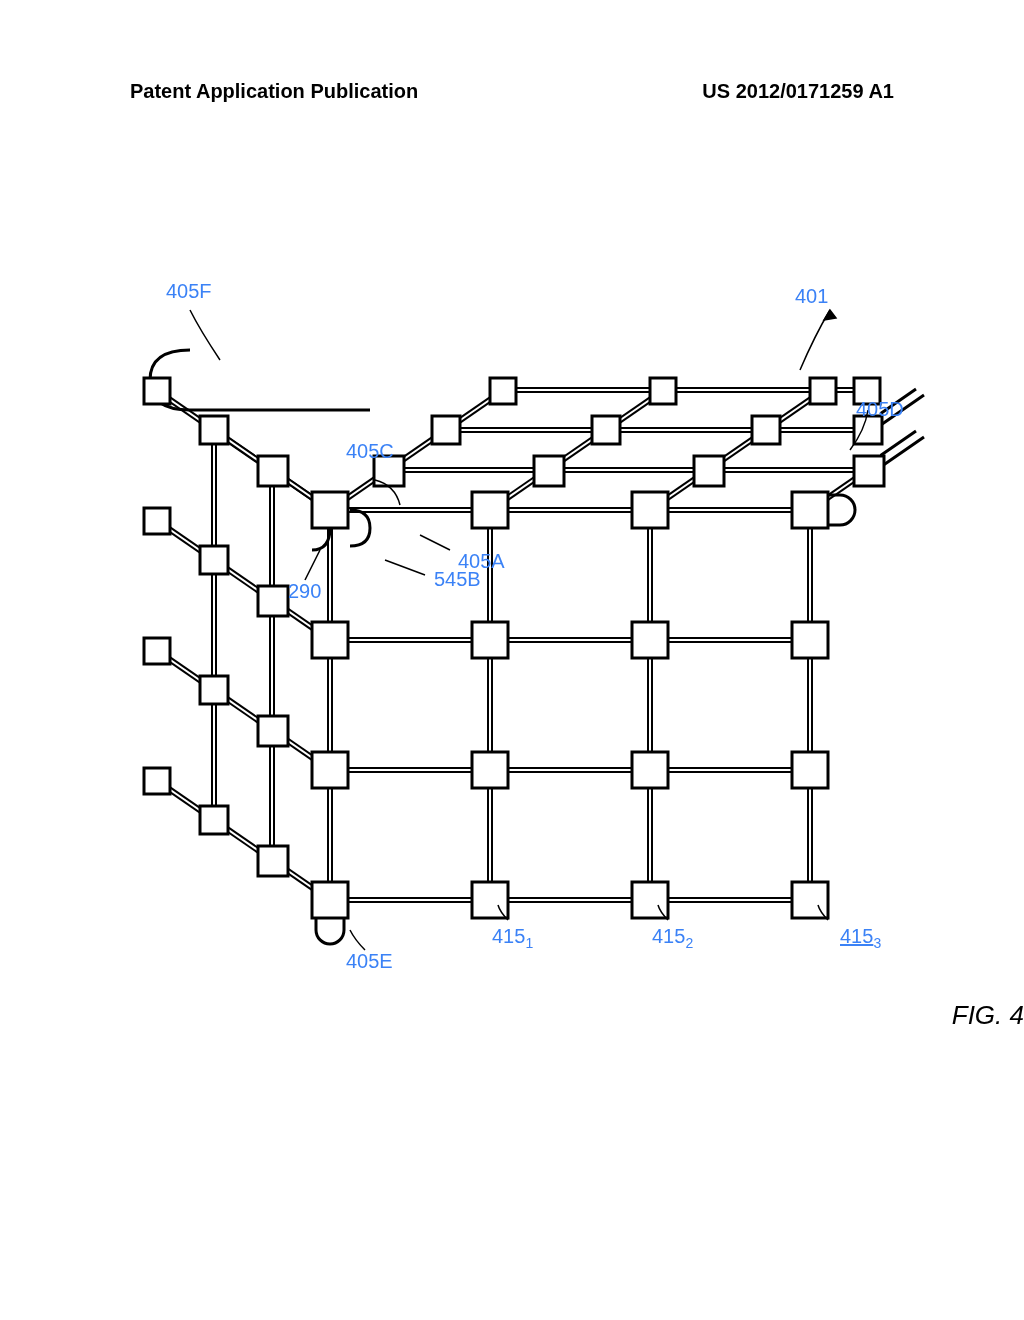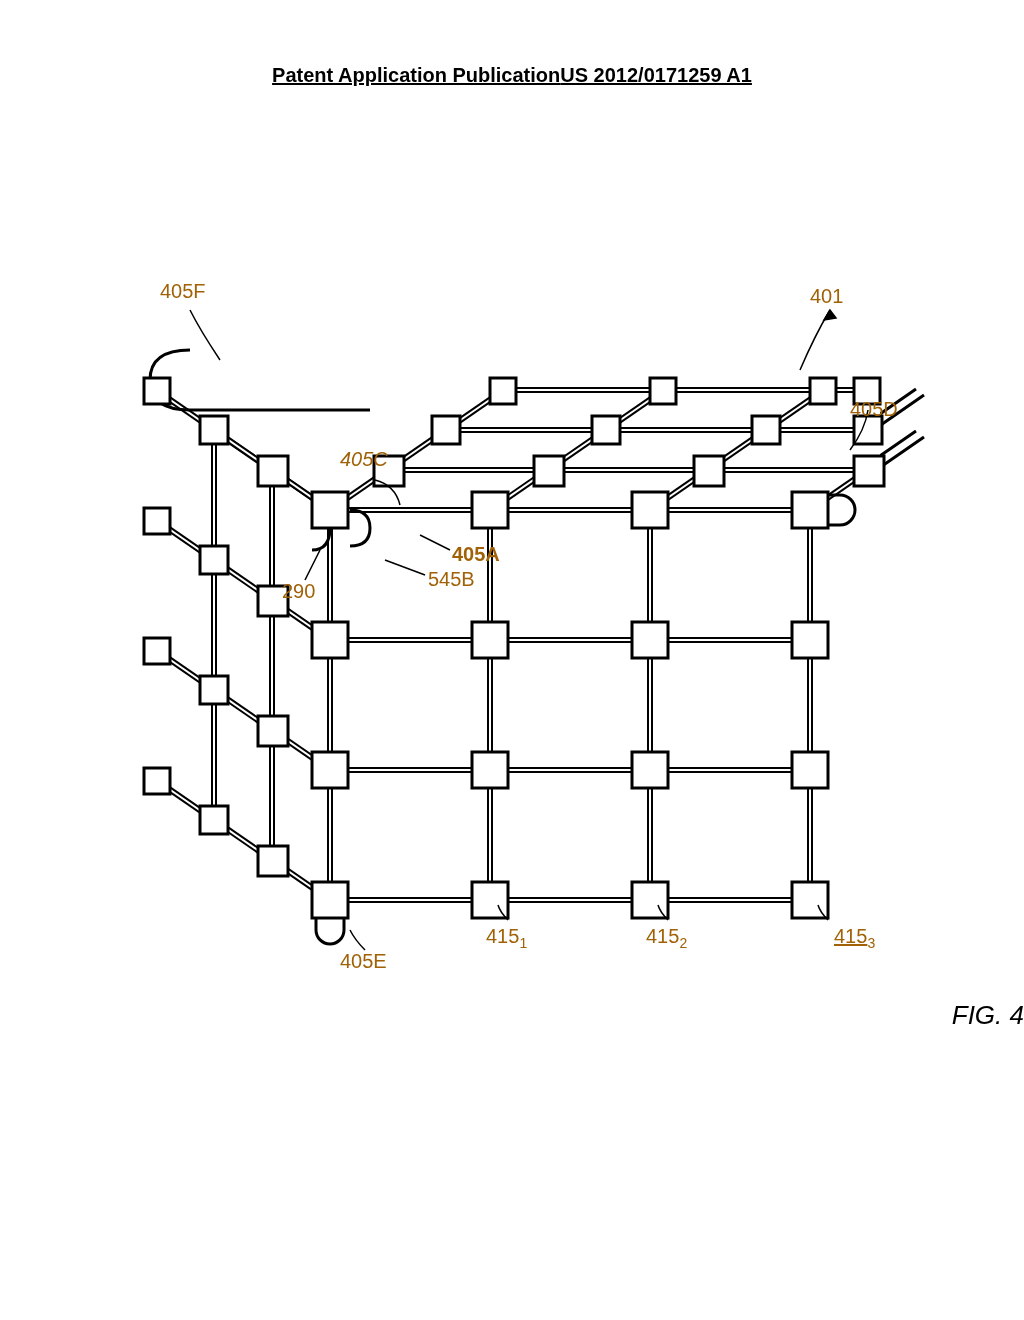--- a/index.html
+++ b/index.html
@@ -5,24 +5,23 @@
     * { margin: 0; padding: 0; box-sizing: border-box; }
     body {
       width: 1024px;
       height: 1320px;
       background: white;
       font-family: Arial, Helvetica, sans-serif;
       position: relative;
     }
     .header {
       display: flex;
-      justify-content: center;
-      padding: 64px 130px 0 130px;
+      justify-content: space-between;
+      padding: 80px 130px 0 130px;
       font-size: 20px;
-      text-decoration: underline;
     }
     .header-left { font-weight: bold; }
     .header-center { }
     .header-right { font-weight: bold; }
     .figure-area {
       position: absolute;
       top: 270px;
       left: 130px;
       width: 750px;
       height: 700px;
@@ -32,21 +31,22 @@
       top: 1000px;
       left: 0;
       width: 100%;
       text-align: right;
       font-style: italic;
       font-size: 26px;
     }
     .label {
       position: absolute;
       font-size: 20px;
-      color: #a16207;
+      color: #3b82f6;
+      margin-left: 6px;
     }
     .label sub { font-size: 14px; vertical-align: sub; }
     svg { overflow: visible; }
   </style>
 </head>
 <body>
 
 <div class="header">
   <span class="header-left">Patent Application Publication</span>
   <span class="header-right">US 2012/0171259 A1</span>
@@ -307,24 +307,24 @@
       <path d="M175 310 l15 -30"></path>
       <path d="M235 680 q-10 -10 -15 -20"></path>
       <path d="M378 650 q-8 -8 -10 -15"></path>
       <path d="M538 650 q-8 -8 -10 -15"></path>
       <path d="M698 650 q-8 -8 -10 -15"></path>
     </g>
   </svg>
 
   
   <span class="label" style="left:30px; top:10px;">405F</span>
-  <span class="label" style="left:680px; top:15px;">401</span>
+  <span class="label" style="left:659px; top:15px;">401</span>
   <span class="label" style="left:720px; top:128px;">405D</span>
-  <span class="label" style="left:210px; top:178px;font-style:italic;">405C</span>
-  <span class="label" style="left:322px; top:273px;font-weight:bold;">405A</span>
+  <span class="label" style="left:210px; top:170px;">405C</span>
+  <span class="label" style="left:322px; top:280px;">405A</span>
   <span class="label" style="left:298px; top:298px;">545B</span>
   <span class="label" style="left:152px; top:310px;">290</span>
   <span class="label" style="left:210px; top:680px;">405E</span>
 
   <span class="label" style="left:356px; top:655px;">
     <span>415</span><sub>1</sub>
   </span>
   <span class="label" style="left:516px; top:655px;">
     <span>415</span><sub>2</sub>
   </span>

